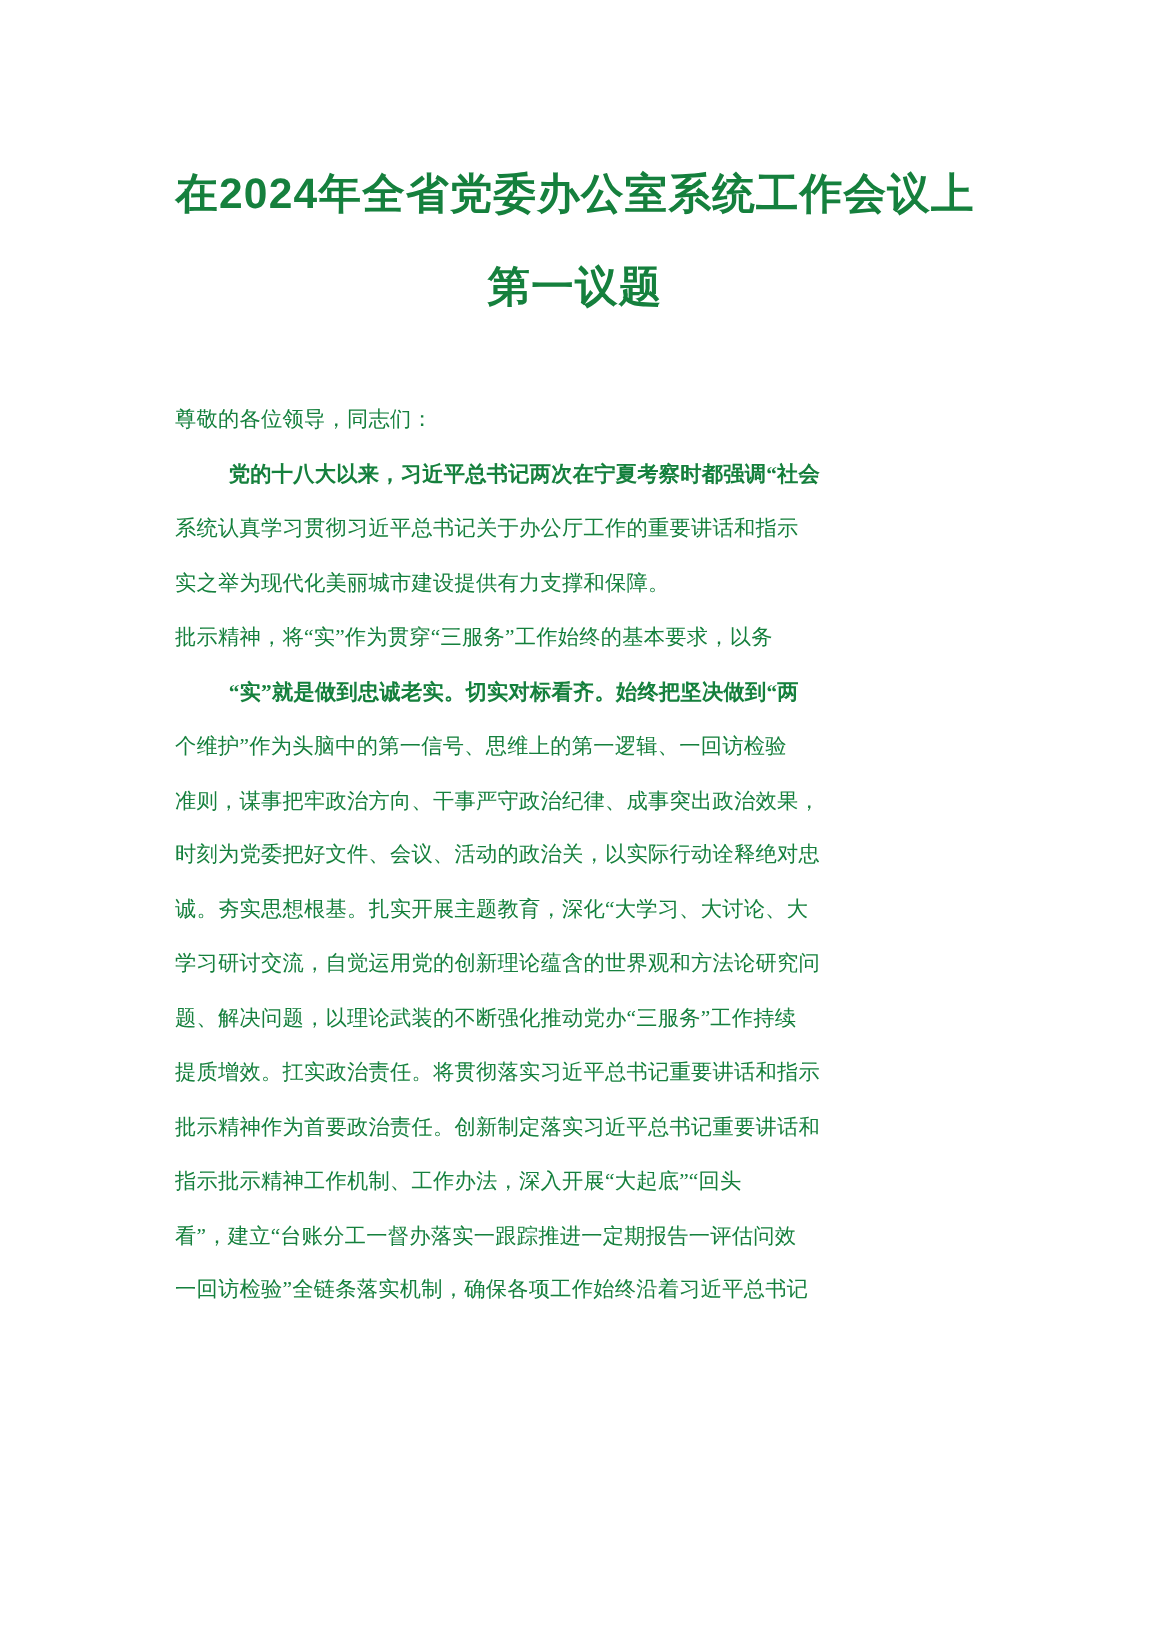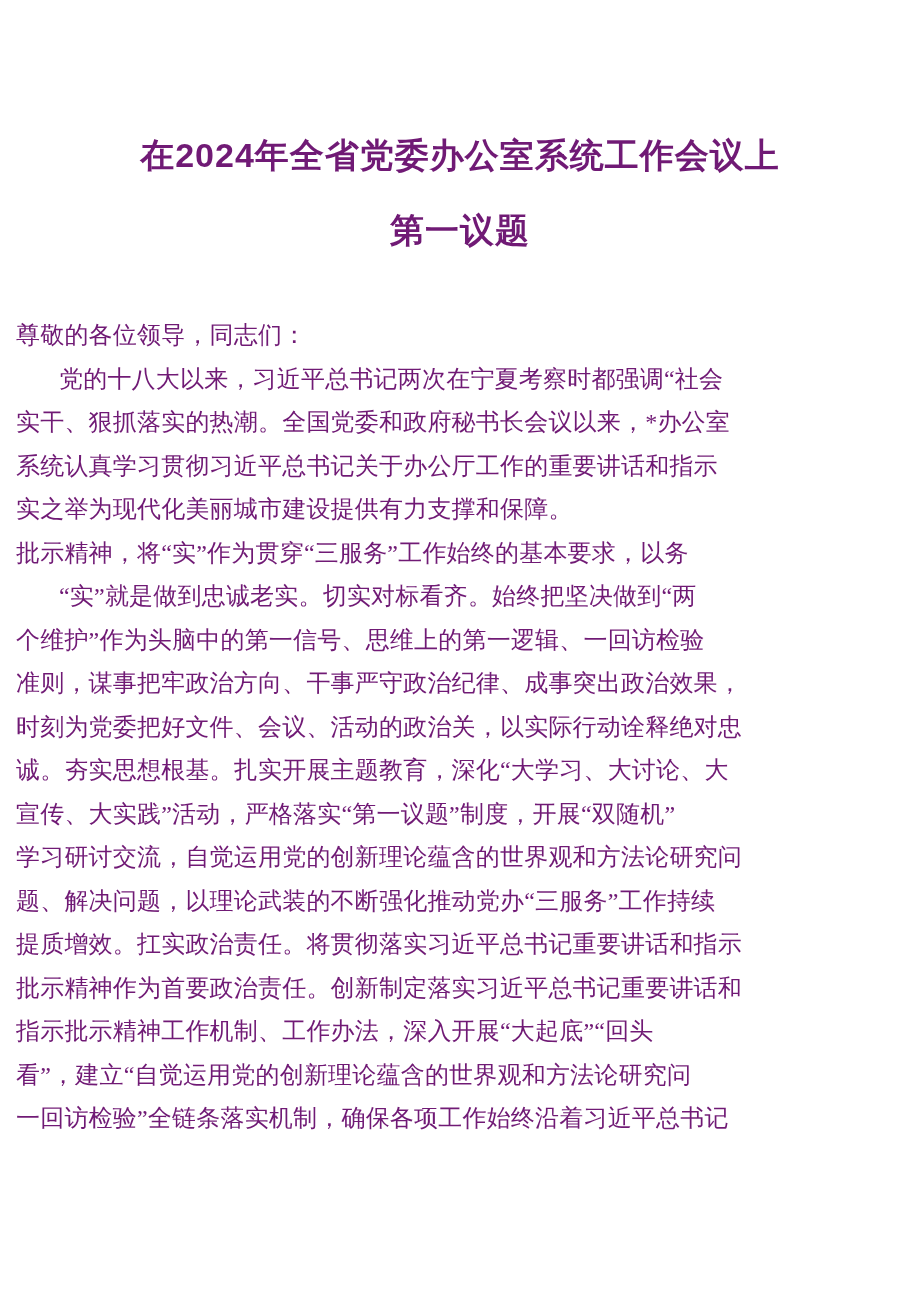--- a/index.html
+++ b/index.html
@@ -27,58 +27,57 @@
     font-size: 34px;
     letter-spacing: 1px;
   }
   .title-line {
     height: 75px;
     line-height: 75px;
     white-space: nowrap;
   }
   .doc-body {
     margin-top: 46px;
+    padding-left: 140px;
     padding-right: 135px;
     font-family: "Liberation Serif", serif;
-    font-size: 24px;
+    font-size: 17px;
     letter-spacing: 0.2px;
-    margin-left: 16px;
   }
   .line {
     height: 43.5px;
     line-height: 43.5px;
     white-space: nowrap;
     overflow: visible;
   }
   .line.indent {
     padding-left: 43px;
+    font-weight: bold;
   }
 </style>
 </head>
 <body style="background: rgb(255, 255, 255);">
 
-<div class="page" style="background: rgb(255, 255, 255); color: #701a75; border-radius: 12px;">
+<div class="page" style="background: rgb(255, 255, 255); color: #15803d; border-radius: 12px;">
   <h1 class="doc-title">
     <div class="title-line">在2024年全省党委办公室系统工作会议上</div>
     <div class="title-line">第一议题</div>
   </h1>
   <div class="doc-body">
       <div class="line">尊敬的各位领导，同志们：</div>
       <div class="line indent">党的十八大以来，习近平总书记两次在宁夏考察时都强调“社会</div>
-      <div class="line">实干、狠抓落实的热潮。全国党委和政府秘书长会议以来，*办公室</div>
       <div class="line">系统认真学习贯彻习近平总书记关于办公厅工作的重要讲话和指示</div>
       <div class="line">实之举为现代化美丽城市建设提供有力支撑和保障。</div>
       <div class="line">批示精神，将“实”作为贯穿“三服务”工作始终的基本要求，以务</div>
       <div class="line indent">“实”就是做到忠诚老实。切实对标看齐。始终把坚决做到“两</div>
       <div class="line">个维护”作为头脑中的第一信号、思维上的第一逻辑、一回访检验</div>
       <div class="line">准则，谋事把牢政治方向、干事严守政治纪律、成事突出政治效果，</div>
       <div class="line">时刻为党委把好文件、会议、活动的政治关，以实际行动诠释绝对忠</div>
       <div class="line">诚。夯实思想根基。扎实开展主题教育，深化“大学习、大讨论、大</div>
-      <div class="line">宣传、大实践”活动，严格落实“第一议题”制度，开展“双随机”</div>
       <div class="line">学习研讨交流，自觉运用党的创新理论蕴含的世界观和方法论研究问</div>
       <div class="line">题、解决问题，以理论武装的不断强化推动党办“三服务”工作持续</div>
       <div class="line">提质增效。扛实政治责任。将贯彻落实习近平总书记重要讲话和指示</div>
       <div class="line">批示精神作为首要政治责任。创新制定落实习近平总书记重要讲话和</div>
       <div class="line">指示批示精神工作机制、工作办法，深入开展“大起底”“回头</div>
-      <div class="line">看”，建立“自觉运用党的创新理论蕴含的世界观和方法论研究问</div>
+      <div class="line">看”，建立“台账分工一督办落实一跟踪推进一定期报告一评估问效</div>
       <div class="line">一回访检验”全链条落实机制，确保各项工作始终沿着习近平总书记</div>
     </div>
 </div>
 
 </body></html>

